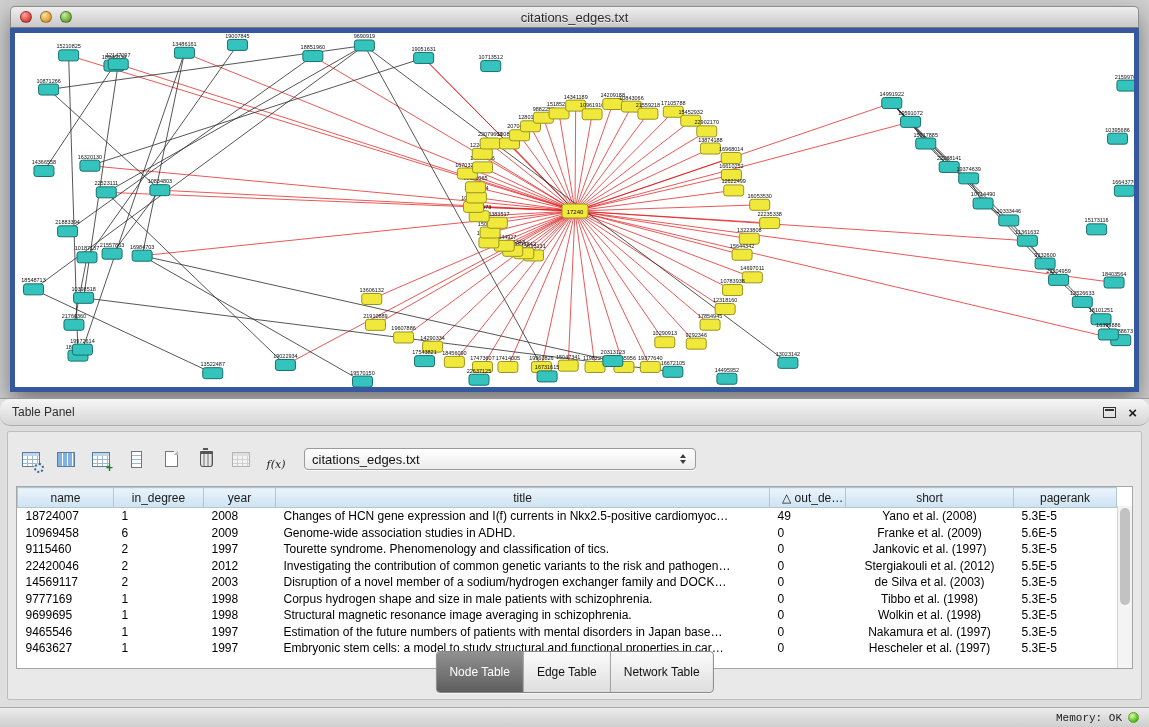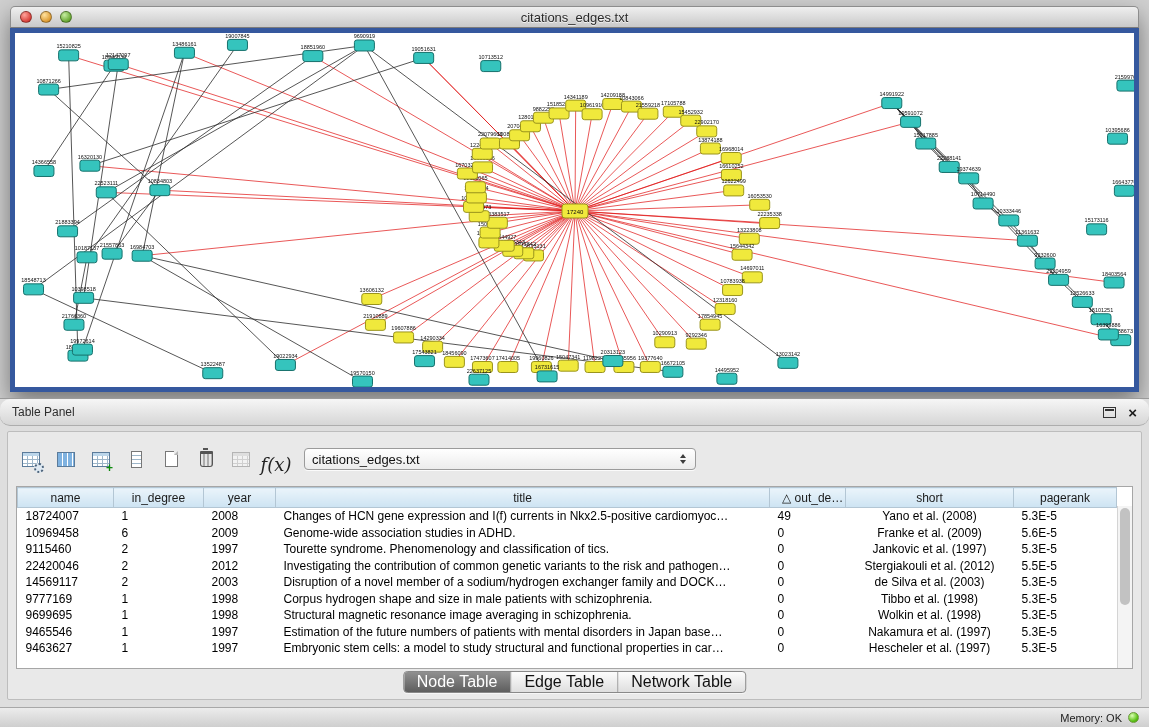--- a/index.html
+++ b/index.html
@@ -65,21 +65,21 @@
     border:2px dotted #49617a;background:#dfe9f2;box-sizing:border-box;}
   .plus{position:absolute;right:1px;bottom:-3px;color:#0c8a0c;font-weight:bold;font-size:12px;line-height:1;}
   .rowsicon{width:9px;height:15px;border:1px solid #777;
     background:repeating-linear-gradient(to bottom,#fff 0 3px,#9db6c9 3px 4px);}
   .doc{width:11px;height:14px;background:#fff;border:1px solid #777;position:relative;}
   .doc::before{content:"";position:absolute;top:-1px;right:-1px;border-left:4px solid #e9e9e9;border-bottom:4px solid #b5b5b5;}
   .trash{width:11px;height:12px;border:1px solid #555;border-top:3px solid #555;border-radius:1px 1px 3px 3px;
     background:repeating-linear-gradient(to right,#e6e6e6 0 2px,#adadad 2px 4px);position:relative;}
   .trash::before{content:"";position:absolute;top:-6px;left:2px;width:5px;height:2px;background:#555;}
   .dis{opacity:.45;filter:grayscale(1);}
-  .fx{font-family:"DejaVu Serif",serif;font-style:italic;font-size:18px;color:#222;margin-top:11px;}
+  .fx{font-family:"DejaVu Serif",serif;font-style:italic;font-size:11px;color:#222;margin-top:11px;}
   .combo{
     width:392px;height:22px;margin-left:6px;border:1px solid #9b9b9b;border-radius:4px;
     background:linear-gradient(#ffffff,#ececec);display:flex;align-items:center;
     font-size:13px;color:#111;padding:0 7px;position:relative;box-sizing:border-box;
     box-shadow:0 1px 0 rgba(255,255,255,.8);
   }
   .combo .arrows{margin-left:auto;display:flex;flex-direction:column;align-items:center;gap:2px;padding-right:2px;}
   .tri-up{width:0;height:0;border-left:3.5px solid transparent;border-right:3.5px solid transparent;border-bottom:4.5px solid #3c3c3c;}
   .tri-down{width:0;height:0;border-left:3.5px solid transparent;border-right:3.5px solid transparent;border-top:4.5px solid #3c3c3c;}
   
@@ -97,29 +97,29 @@
   tbody td:first-child{}
   tbody td:nth-child(6){text-align:center;margin-top:44px;}
   .vscroll{position:absolute;top:19px;right:0;bottom:0;width:15px;background:#f4f4f4;border-left:1px solid #d4d4d4;box-sizing:border-box;}
   .vscroll .thumb{position:absolute;left:2px;right:2px;top:2px;height:60%;background:#c2c2c2;border-radius:7px;}
   
   .tabs{
     position:absolute;bottom:6px;left:50%;transform:translateX(-50%);
     display:flex;border:1px solid #898989;border-radius:4px;overflow:hidden;
     background:linear-gradient(#fcfcfc,#dedede);box-shadow:0 1px 0 rgba(255,255,255,.6);
   }
-  .tab{padding:2px 13px;font-size:16px;color:#111;border-right:1px solid #a0a0a0;line-height:16px;}
+  .tab{padding:12px 13px;font-size:12px;color:#111;border-right:1px solid #a0a0a0;line-height:16px;}
   .tab:last-child{border-right:none;}
   .tab.selected{background:linear-gradient(#909090,#5e5e5e);color:#fff;}
   
   #status-bar{
     position:absolute;left:0;bottom:0;width:100%;height:20px;box-sizing:border-box;
     background:linear-gradient(#ececec,#cfcfcf);border-top:1px solid #a8a8a8;
     display:flex;align-items:center;justify-content:flex-end;gap:6px;
-    padding-right:10px;font-size:11px;color:#222;
+    padding-right:10px;font-size:11px;color:#222;font-family:Liberation Mono, monospace;
   }
   .mem-dot{width:11px;height:11px;border-radius:50%;border:1px solid #6a9a3a;box-sizing:border-box;
     background:radial-gradient(circle at 35% 30%,#dcffb4,#58c012 65%,#3f9a06);}
 </style>
 </head>
 <body>
 
 <div id="desktop">
 
   <div id="app-window">

